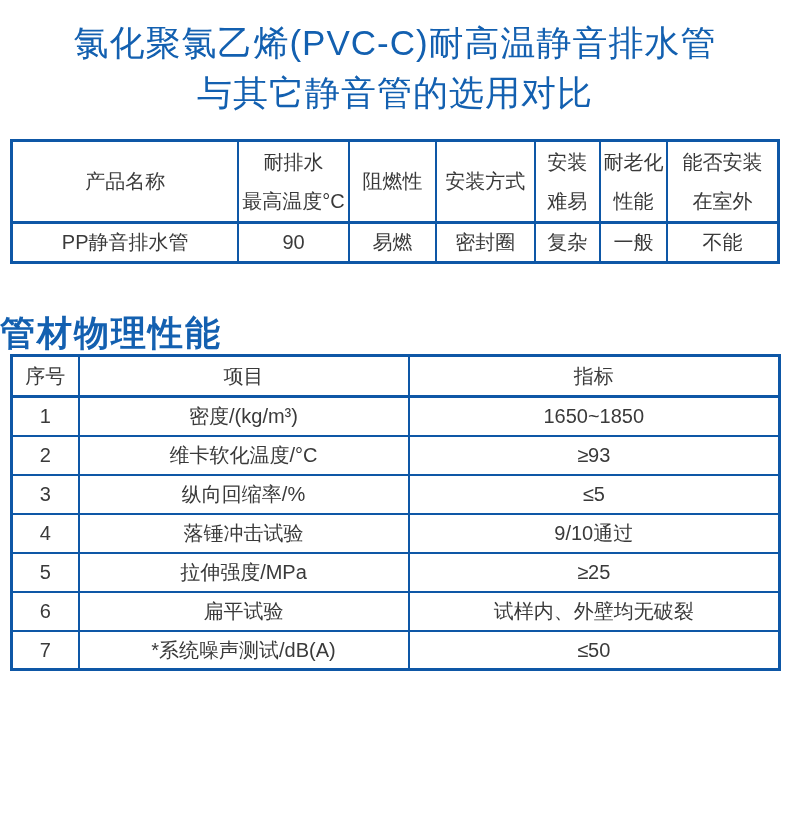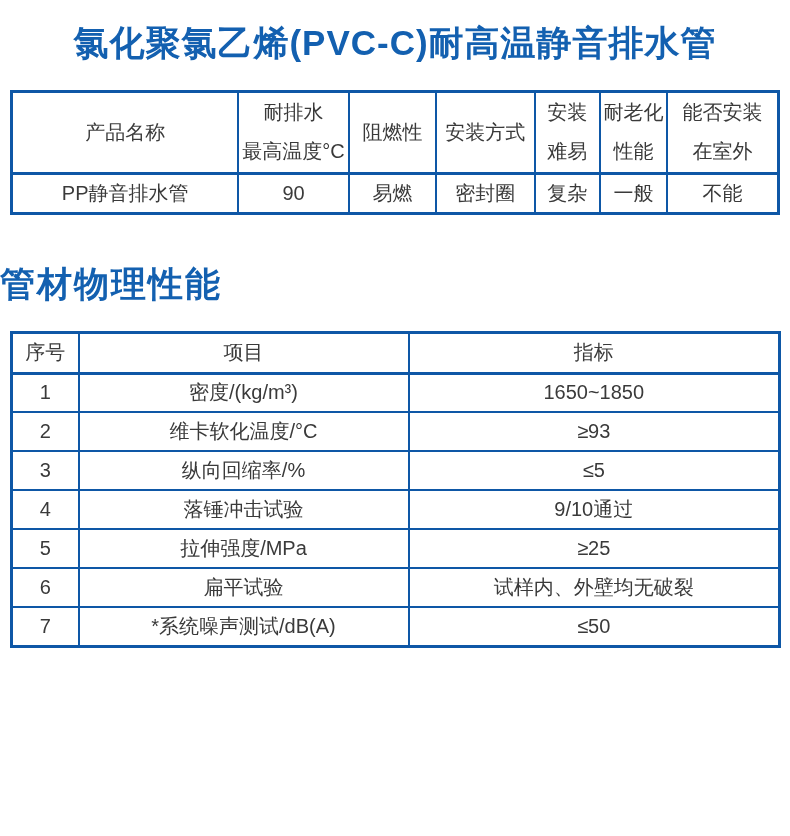--- a/index.html
+++ b/index.html
@@ -15,21 +15,21 @@
     color:var(--text);
     overflow:hidden;
   }
   .page{width:790px;height:836px;background:#fff;}
 
   .main-title{
     padding-top:18px;
     text-align:center;
     color:var(--accent);
     font-size:35px;
-    font-weight:700;
+    font-weight:400;
     line-height:1.42;
     letter-spacing:1px;
   }
   .main-title .tline{display:block;}
 
   table{
     border-collapse:collapse;
     margin-left:10px;
     table-layout:fixed;
     border-radius:23px;
@@ -53,36 +53,37 @@
   .section-title{
     margin-top:48px;
     text-align:left;
     color:var(--accent);
     font-size:35px;
     font-weight:700;
     letter-spacing:2px;
     line-height:1.2;
   }
 
-  .t2{width:768px;margin-top:26px;}
+  .t2{width:768px;}
   .t2 thead th{height:41px;border-bottom-width:3px;}
   .t2 tbody td{height:39px;}
   .t2 td.footnote-cell{
     text-align:left;
     padding-left:22px;
     height:36px;
   }
 </style>
 </head>
 <body>
 
 <div class="page">
 
   <h1 class="main-title">
     <span class="tline">氯化聚氯乙烯(PVC-C)耐高温静音排水管</span>
+    <span class="tline">与其它静音管的选用对比</span>
   </h1>
 
   <table class="t1">
     <colgroup>
       <col style="width:226px">
       <col style="width:110px">
       <col style="width:87px">
       <col style="width:98px">
       <col style="width:65px">
       <col style="width:67px">

